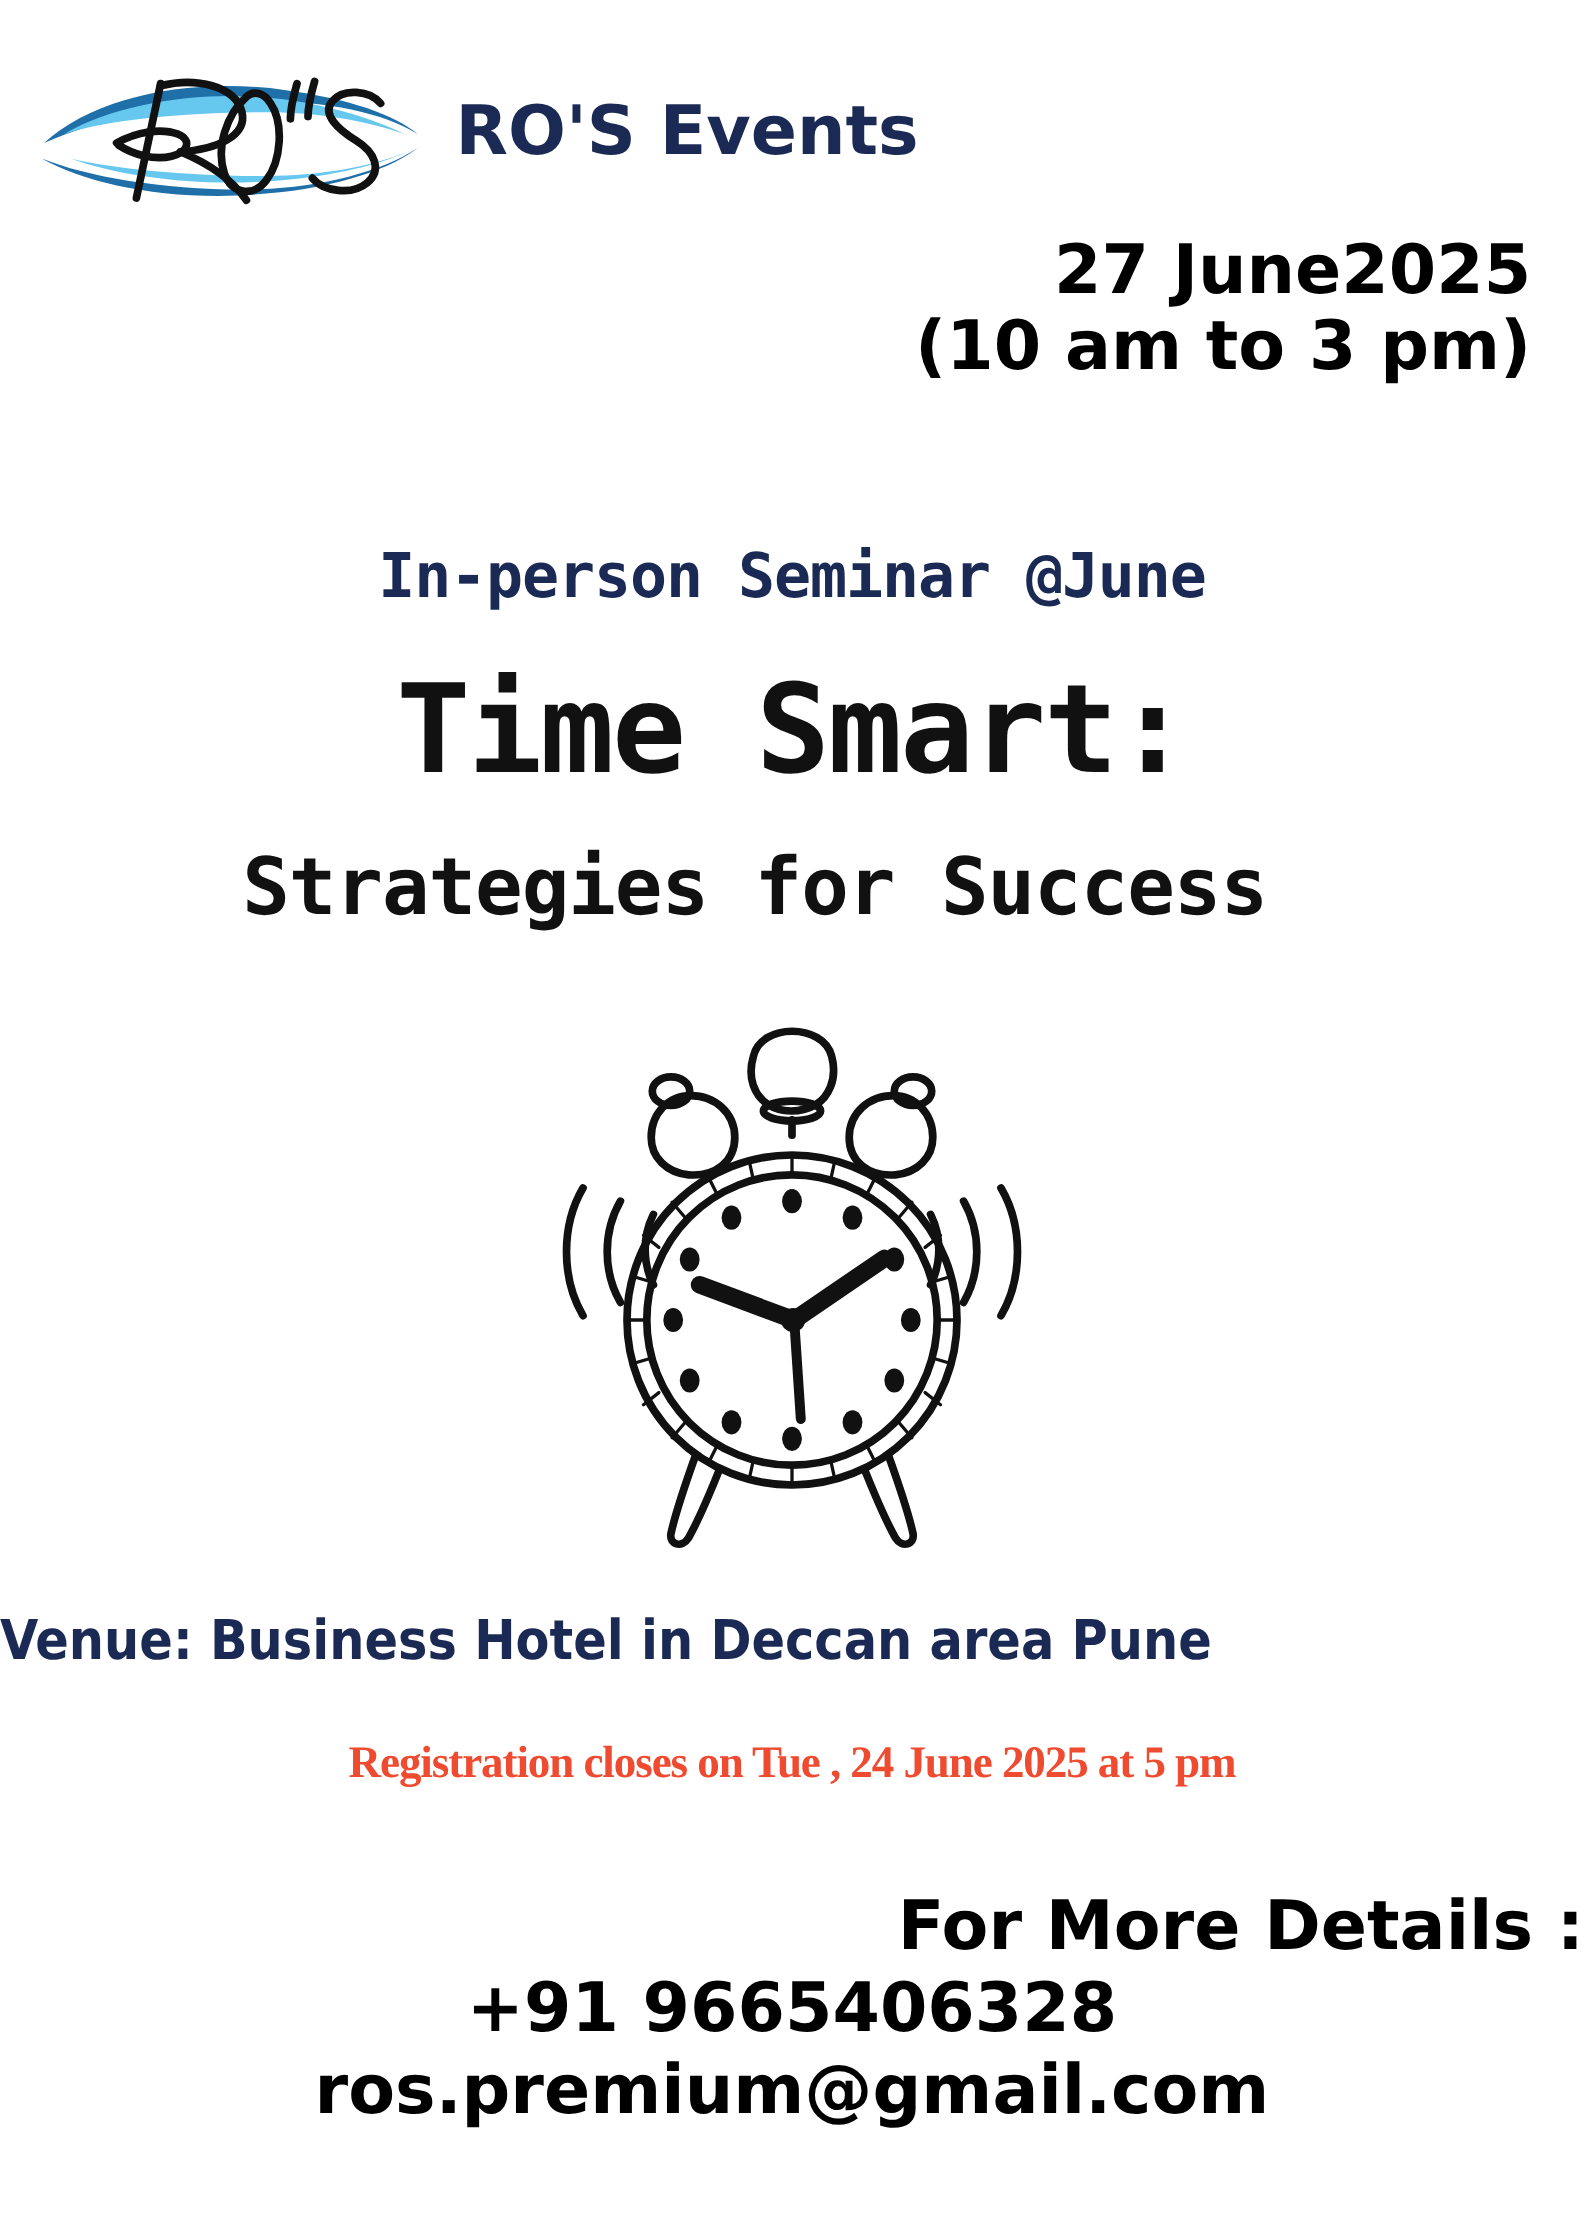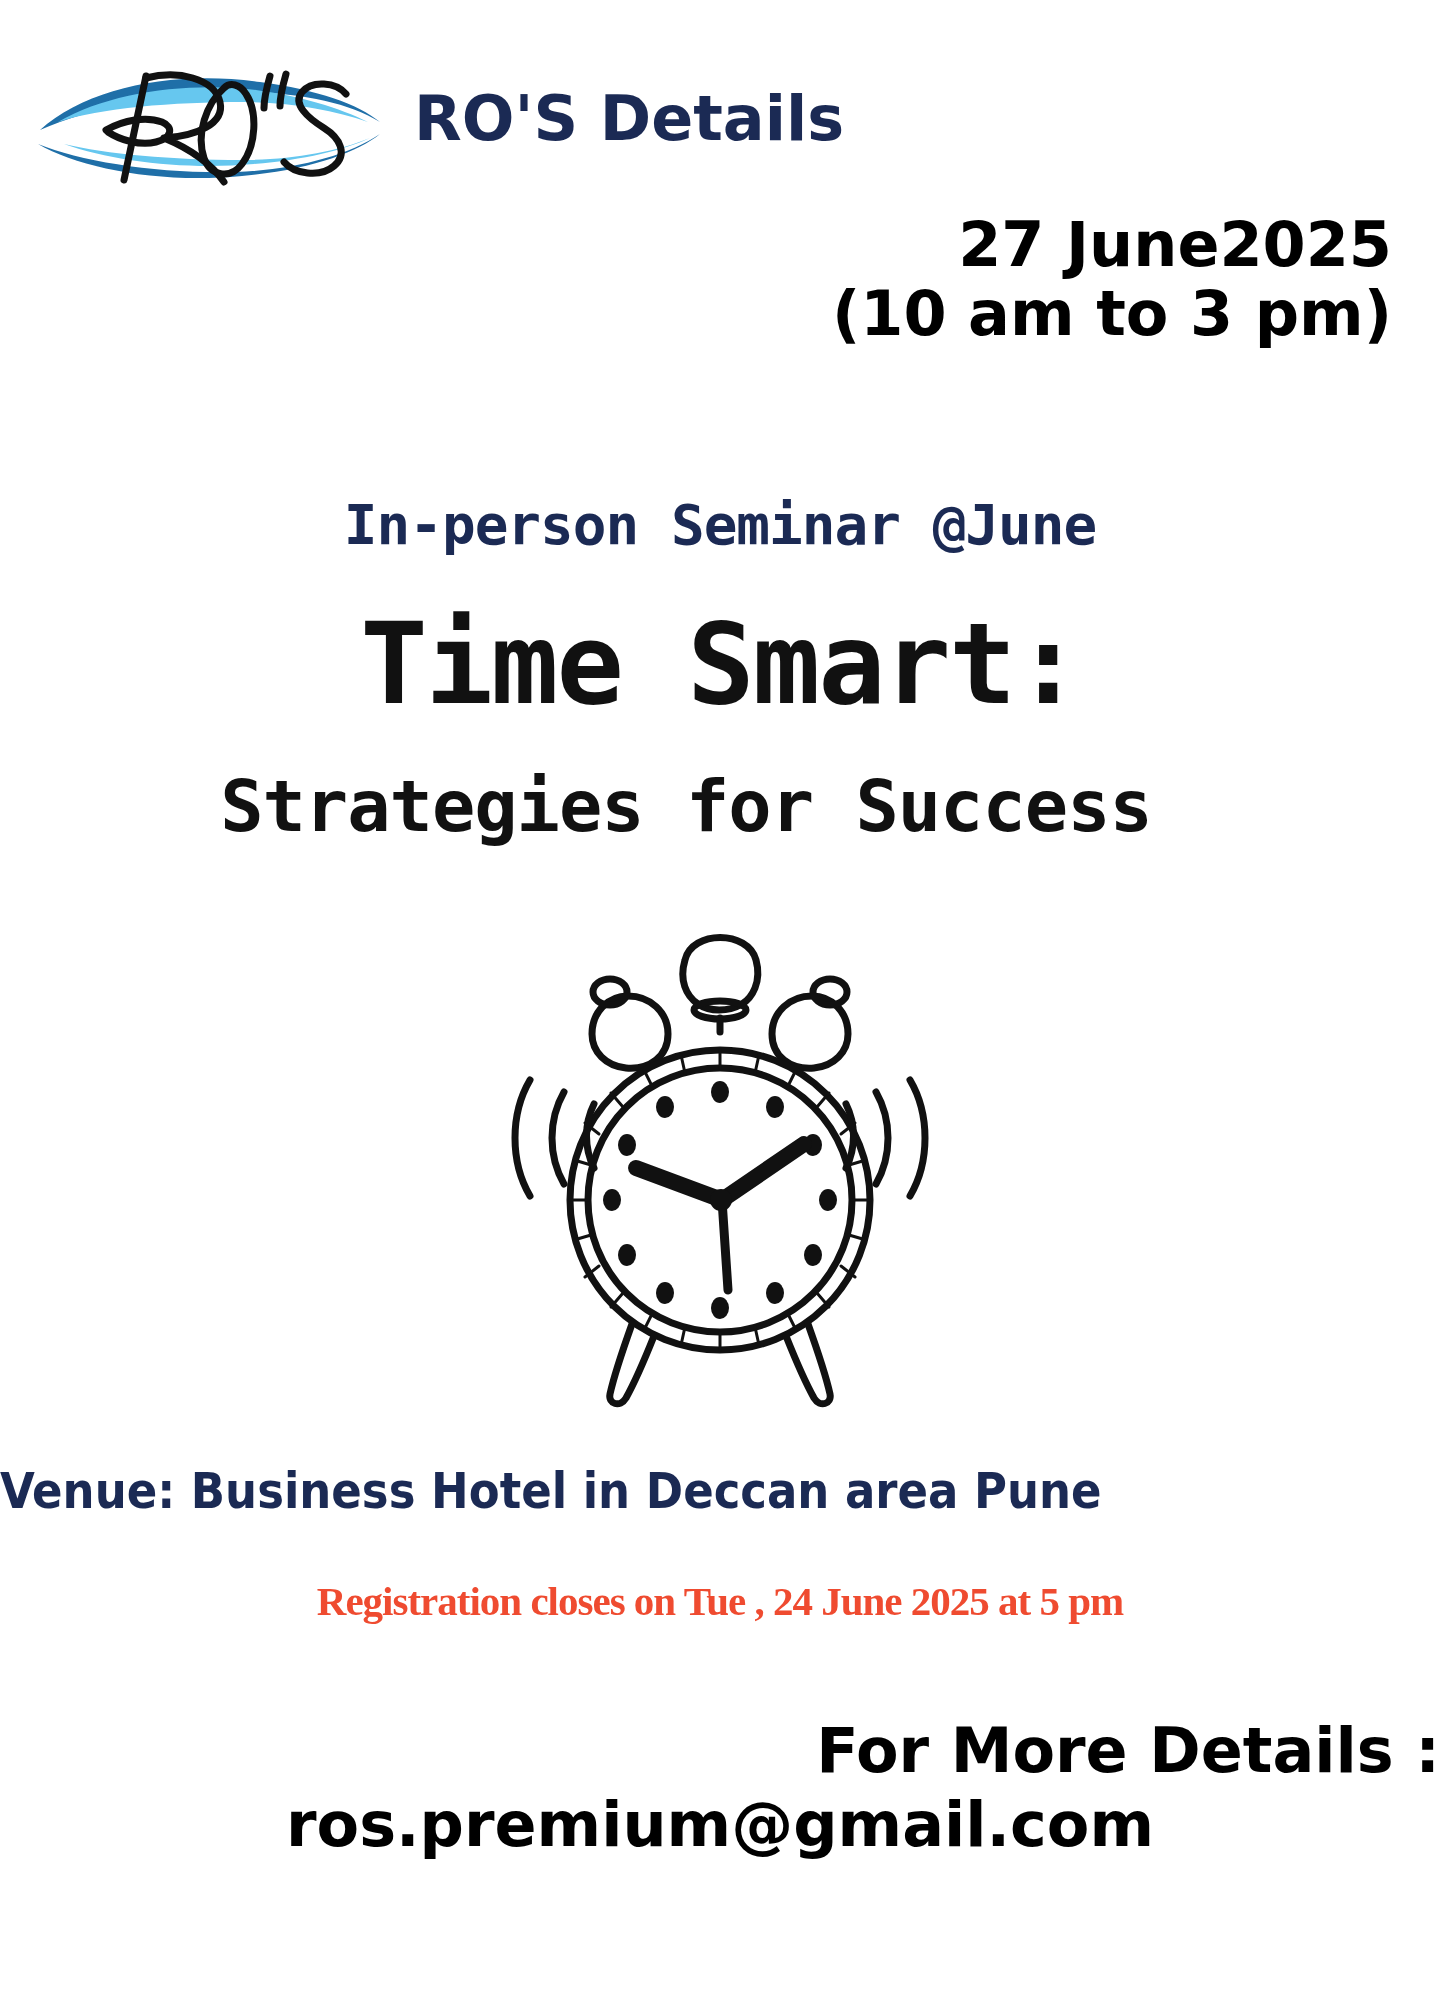--- a/index.html
+++ b/index.html
@@ -201,21 +201,21 @@
           <path d="M196 36 C178 52 168 82 176 106 C182 124 202 128 214 112
                    C228 94 230 60 218 42 C212 32 202 30 196 36"></path>
           <path d="M242 24 C238 38 236 48 236 56"></path>
           <path d="M258 22 C254 36 252 46 252 54"></path>
           <path d="M318 42 C308 30 284 28 274 40 C264 52 280 66 296 76
                    C312 86 320 102 306 114 C292 126 266 122 256 110"></path>
         </g>
       </svg>
     </div>
 
-    <div class="brand-name">RO'S Details</div>
+    <div class="brand-name">RO'S Events</div>
   </div>
 
   <div class="date-block">
     <div class="date-line">27 June2025</div>
     <div class="time-line">(10 am to 3 pm)</div>
   </div>
 
   <div class="seminar-line">In-person Seminar @June</div>
 
   <div class="title-main">Time Smart:</div>
@@ -301,16 +301,17 @@
       <path d="M386 204 C396 224 396 248 386 268"></path>
     </svg>
   </div>
 
   <div class="venue-line">Venue: Business Hotel in Deccan area Pune</div>
 
   <div class="registration-line">Registration closes on Tue , 24 June 2025 at 5 pm</div>
 
   <div class="contact-block">
     <div class="contact-heading">For More Details :</div>
+    <div class="contact-phone">+91 9665406328</div>
     <div class="contact-email">ros.premium@gmail.com</div>
   </div>
 
 </div>
 
 </body></html>

